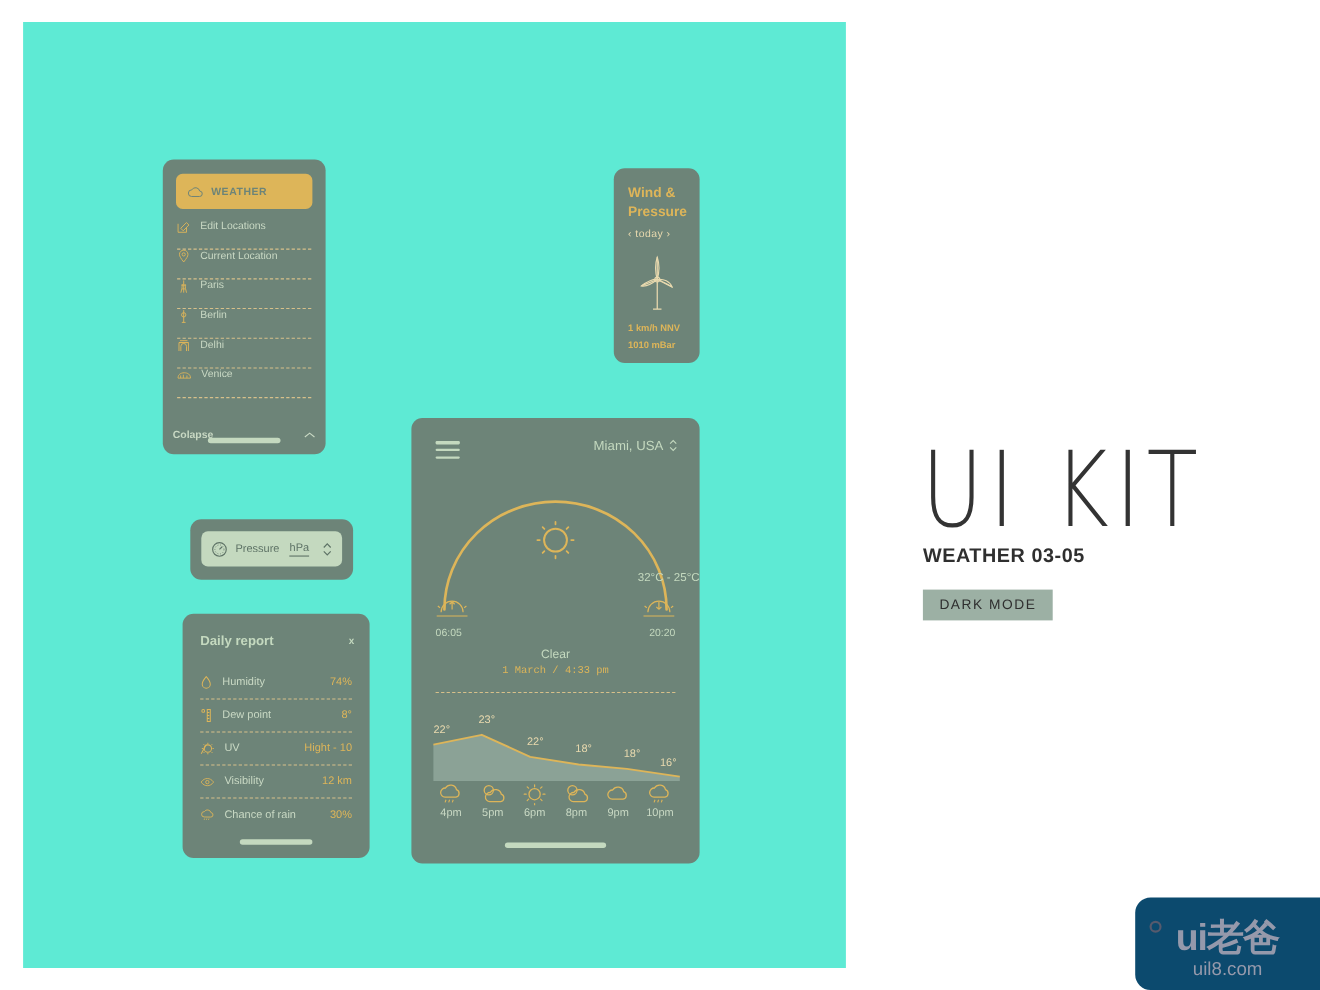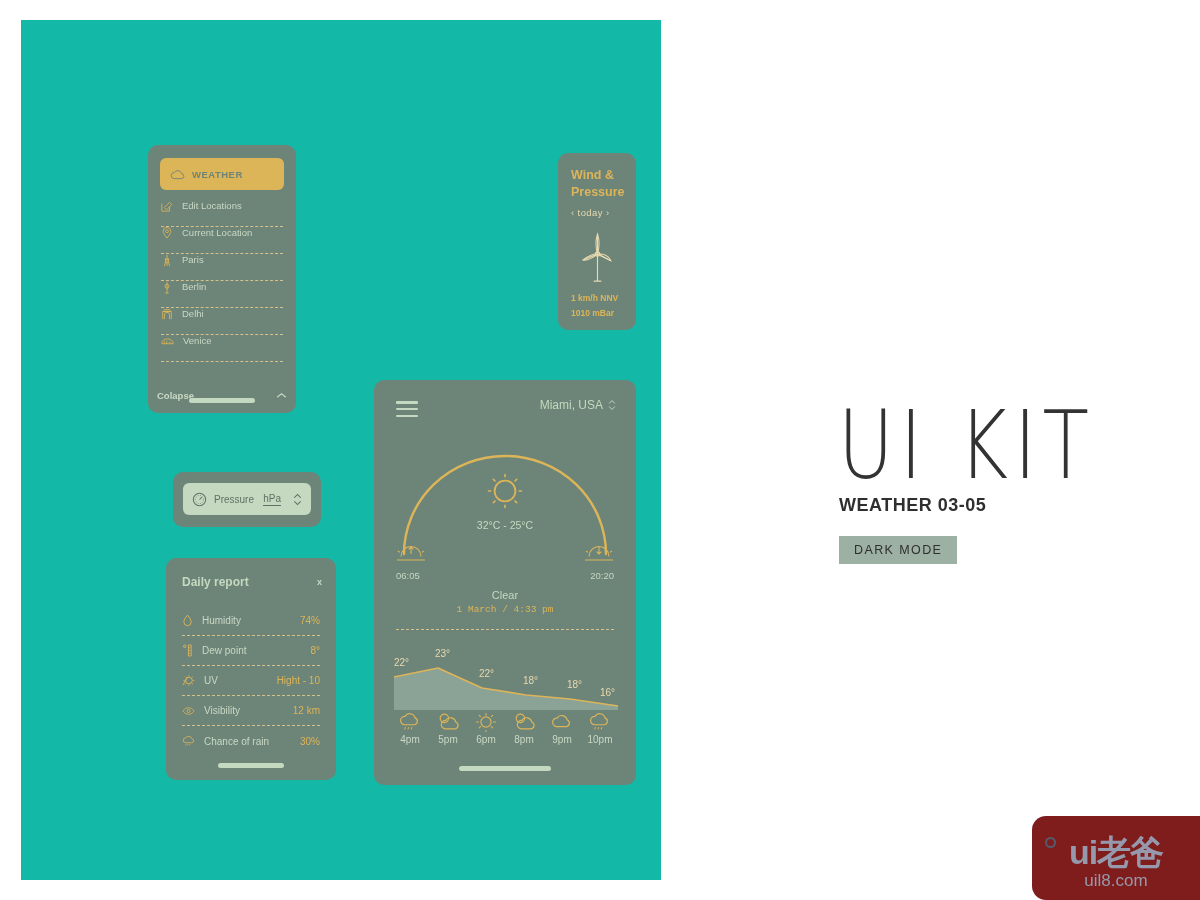--- a/index.html
+++ b/index.html
@@ -7,22 +7,22 @@
     width: 1200px; height: 900px;
     background: #ffffff;
     font-family: "Liberation Sans", sans-serif;
     overflow: hidden;
   }
   #root { position: relative; width: 1200px; height: 900px; }
 
   
   .canvas {
     position: absolute; left: 21px; top: 20px;
-    width: 640px; height: 860px;
-    background: #14b8a6;
+    width: 748px; height: 860px;
+    background: #5eead4;
   }
 
   
   .card {
     position: absolute;
     background: #6d8478;
     border-radius: 10px;
   }
   .card.shadow::after {
     content: ""; position: absolute;
@@ -122,21 +122,21 @@
   .hamburger div {
     width: 22px; height: 2.6px; background: #c4d9bf;
     border-radius: 1px; margin-bottom: 4.2px;
   }
   .city {
     position: absolute; right: 20px; top: 18px;
     display: flex; align-items: center; gap: 5px;
   }
   .city .lbl { font-size: 12px; color: #c4d9bf; }
   .range {
-    position: absolute; width: 100%; top: 139px; text-align: center;
+    position: absolute; width: 100%; top: 139px; text-align: right;
     font-size: 10.5px; color: #c4d9bf;
   }
   .bigtemp {
     position: absolute; width: 100%; top: 155px; text-align: center;
     font-size: 54px; font-weight: bold; color: #c4d9bf; line-height: 1;
   }
   .bigtemp sup { font-size: 17px; font-weight: bold; vertical-align: super; }
   .cond {
     position: absolute; width: 100%; top: 209px; text-align: center;
     font-size: 11px; color: #c4d9bf;
@@ -180,21 +180,21 @@
   }
   .dark-mode-btn {
     position: absolute; left: 839px; top: 536px; padding: 7px 15px;
     background: #9cb0a4; color: #2f2f2f;
     font-size: 12.5px; letter-spacing: 1.4px;
   }
 
   
   .watermark {
     position: absolute; left: 1032px; top: 816px;
-    width: 168px; height: 84px; background: #7f1d1d;
+    width: 168px; height: 84px; background: #0c4a6e;
     border-radius: 14px 0 0 14px;
   }
   .wm-dot {
     position: absolute; left: 13px; top: 21px; width: 11px; height: 11px;
     border: 2px solid #565a6d; border-radius: 50%;
   }
   .wm-logo {
     position: absolute; width: 100%; top: 14px; text-align: center;
     font-size: 34px; font-weight: bold; color: #9599ab; letter-spacing: -1px;
   }

